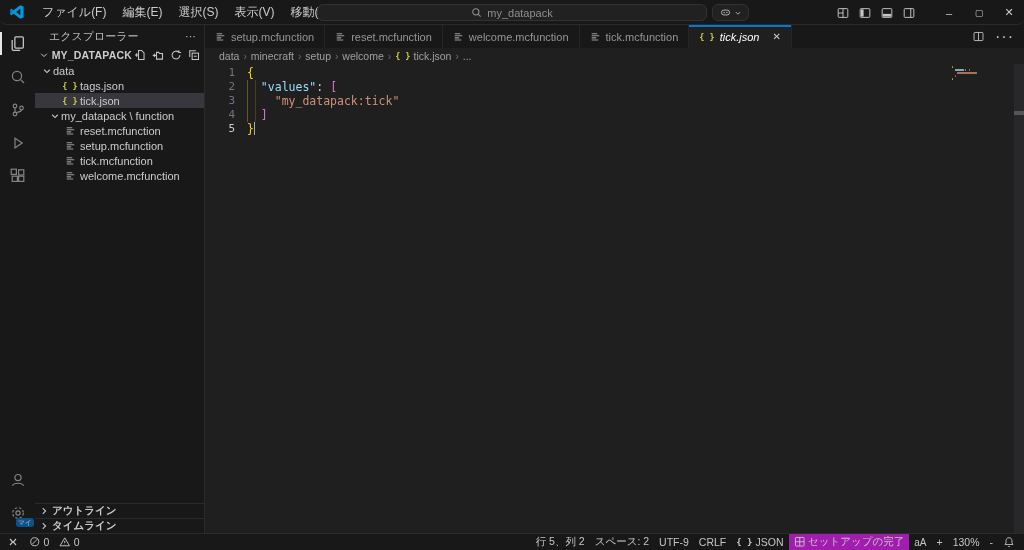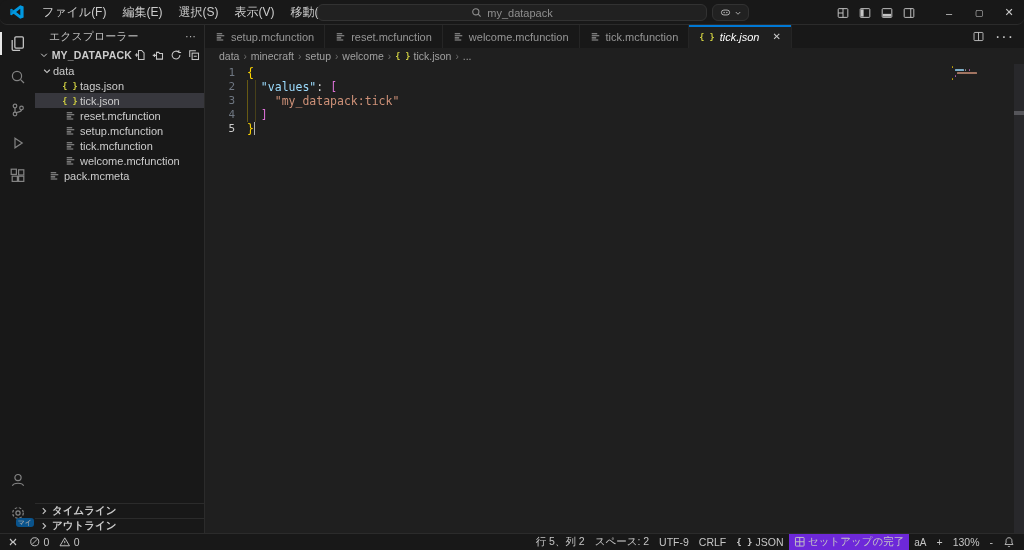--- a/index.html
+++ b/index.html
@@ -84,21 +84,21 @@
   .minimap { position:absolute; top:2px; right:14px; width:58px; }
   .mm-line { height:2px; margin-bottom:1px; display:flex; gap:1px; }
   .mm-seg { height:2px; border-radius:.5px; opacity:.75; }
   .scrollbar { position:absolute; top:0; right:0; bottom:0; width:10px; background:#28282b; }
   .sb-mark { position:absolute; top:47px; left:0; right:0; height:4px; background:#55555a; }
 
   
   .statusbar { height:17px; background:#181818; border-top:1px solid #2b2b2b;
     display:flex; align-items:center; font-size:10.5px; color:#c5c5c5; padding:0 4px 0 2px; }
   .st-item { display:flex; align-items:center; gap:3px; padding:0 5px; height:17px; cursor:default; white-space:nowrap; }
-  .st-item.hl { background:#6d28d9;font-family:Liberation Mono, monospace; }
+  .st-item.hl { background:#a21caf;font-family:Liberation Mono, monospace; }
   .st-right { margin-left:auto; display:flex; align-items:center; }
 </style>
 </head>
 <body>
 
 <div class="titlebar">
   <div class="logo ic">
     <svg width="16" height="16" viewBox="0 0 16 16">
       <path fill="#0098e0" d="M11.2 1.2 L14.6 2.6 V13.4 L11.2 14.8 L4.6 9.7 L2.5 11.3 L1.3 10.7 V5.3 L2.5 4.7 L4.6 6.3 Z M11.3 4.7 L7.1 8 L11.3 11.3 Z"></path>
       <path fill="#0065a9" d="M4.6 6.3 L1.3 10.7 V5.3 Z" opacity=".5"></path>
@@ -298,20 +298,30 @@
           <span>tags.json</span>
         </div>
         <div class="tree-row sel" style="padding-left: 28px;">
           <span class="fic">
             <span class="ic">
               <span class="json-ic">{ }</span>
             </span>
           </span>
           <span>tick.json</span>
         </div>
+        <div class="tree-row" style="padding-left: 14px;">
+          <span class="chev">
+            <span class="ic">
+              <svg width="10" height="10" viewBox="0 0 16 16" fill="none" stroke="#c5c5c5" stroke-width="1.8">
+                <path d="M3.5 6 L8 10.5 L12.5 6"></path>
+              </svg>
+            </span>
+          </span>
+          <span>my_datapack \ function</span>
+        </div>
         <div class="tree-row" style="padding-left: 28px;">
           <span class="fic">
             <span class="ic">
               <svg width="11" height="11" viewBox="0 0 16 16" fill="none" stroke="#c5c5c5" stroke-width="1.6">
                 <path d="M2.5 4 h8 M2.5 7 h11 M2.5 10 h6.5 M2.5 13 h9.5" stroke="#9a9a9a"></path>
               </svg>
             </span>
           </span>
           <span>reset.mcfunction</span>
         </div>
@@ -338,47 +348,37 @@
         <div class="tree-row" style="padding-left: 28px;">
           <span class="fic">
             <span class="ic">
               <svg width="11" height="11" viewBox="0 0 16 16" fill="none" stroke="#c5c5c5" stroke-width="1.6">
                 <path d="M2.5 4 h8 M2.5 7 h11 M2.5 10 h6.5 M2.5 13 h9.5" stroke="#9a9a9a"></path>
               </svg>
             </span>
           </span>
           <span>welcome.mcfunction</span>
         </div>
-        <div class="tree-row" style="padding-left: 12px;">
-          <span class="fic">
-            <span class="ic">
-              <svg width="11" height="11" viewBox="0 0 16 16" fill="none" stroke="#c5c5c5" stroke-width="1.6">
-                <path d="M2.5 4 h8 M2.5 7 h11 M2.5 10 h6.5 M2.5 13 h9.5" stroke="#9a9a9a"></path>
-              </svg>
-            </span>
-          </span>
-          <span>pack.mcmeta</span>
-        </div>
       </div>
     <div id="panels">
         <div class="panel-row">
           <span class="ic">
             <svg width="10" height="10" viewBox="0 0 16 16" fill="none" stroke="#c5c5c5" stroke-width="1.8">
               <path d="M6 3.5 L10.5 8 L6 12.5"></path>
             </svg>
           </span>
-          <span>タイムライン</span>
+          <span>アウトライン</span>
         </div>
         <div class="panel-row">
           <span class="ic">
             <svg width="10" height="10" viewBox="0 0 16 16" fill="none" stroke="#c5c5c5" stroke-width="1.8">
               <path d="M6 3.5 L10.5 8 L6 12.5"></path>
             </svg>
           </span>
-          <span>アウトライン</span>
+          <span>タイムライン</span>
         </div>
       </div>
   </div>
 
   <div class="editor-col">
     <div class="tabbar">
       <div id="tabs" style="display:flex;">
           <div class="tab">
             <span class="ic">
               <svg width="11" height="11" viewBox="0 0 16 16" fill="none" stroke="#c5c5c5" stroke-width="1.6">

